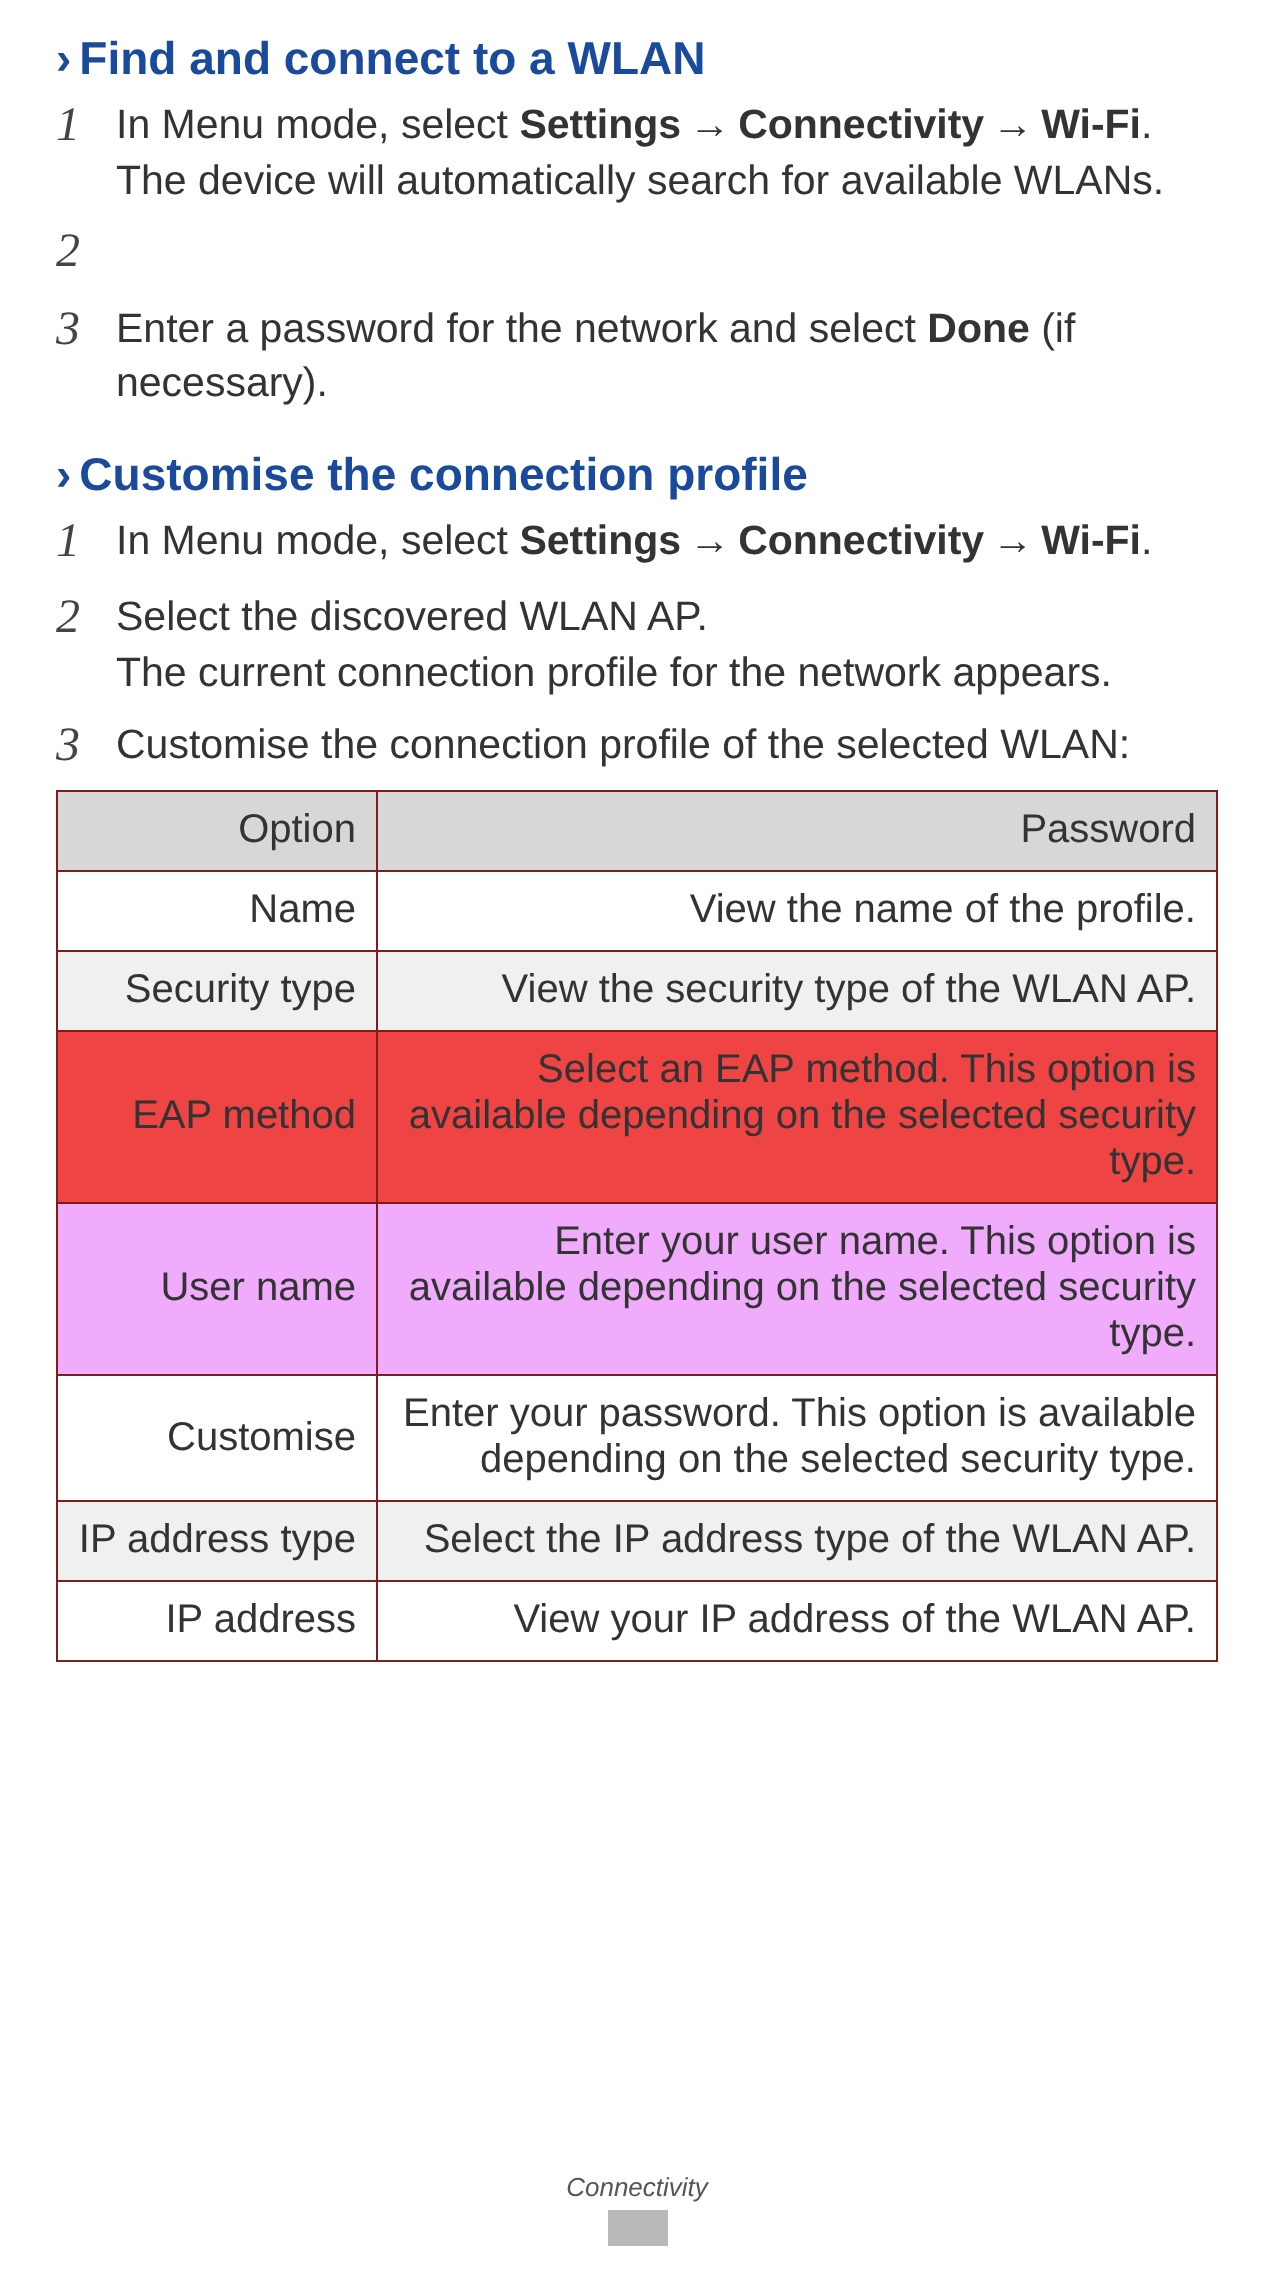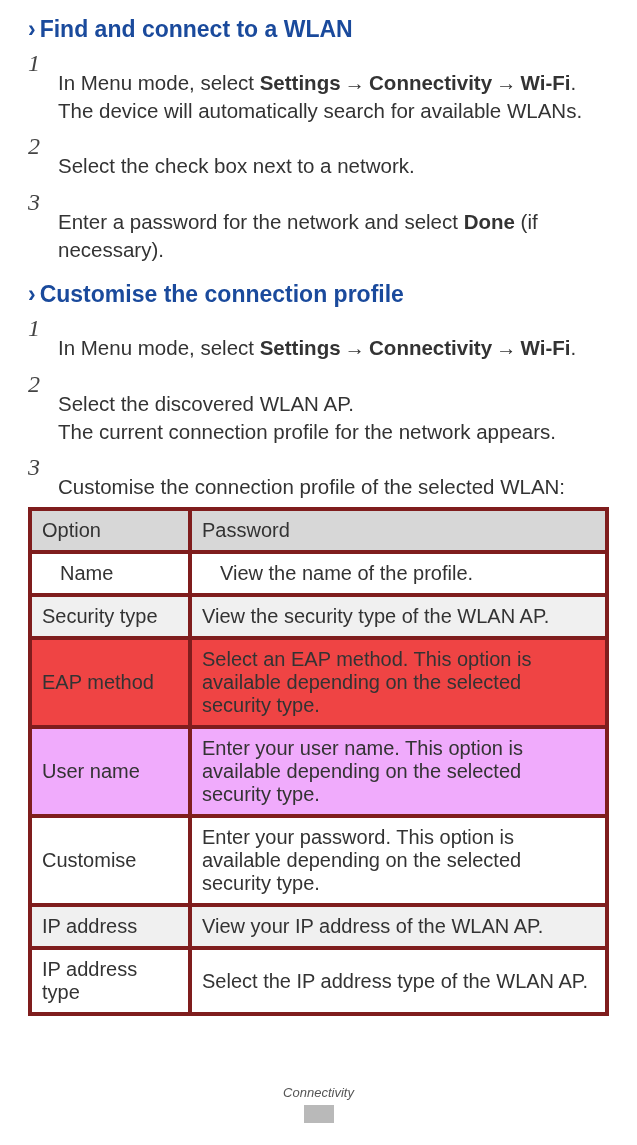--- a/index.html
+++ b/index.html
@@ -38,35 +38,34 @@
       min-width: 30px;
       text-align: left;
       padding-top: 0px;
       font-weight: normal;
     }
     .step-body {
       font-size: 20.5px;
       color: #333;
       flex: 1;
       padding-top: 2px;
-      margin-top: 20px;
     }
     .bold { font-weight: bold; }
     .arrow { margin: 0 4px; }
     .section2 { margin-top: 18px; }
     table {
       border-collapse: collapse;
       width: 100%;
       margin-top: 6px;
       font-size: 20px;
     }
     th, td {
-      border: 4px solid #7f1d1d;
+      border: 1px solid #7f1d1d;
       padding: 8px 10px;
-      text-align: left;
+      text-align: right;
       vertical-align: middle;
       color: #333;
     }
     thead th {
       background: #d7d7d7;
       font-weight: normal;
       color: #333;
     }
     tbody tr:nth-child(even) td {
       background: #f0f0f0;
@@ -113,21 +112,20 @@
 
 <div class="step">
   <div class="step-num">1</div>
   <div class="step-body">
     <span>In Menu mode, select </span><span class="bold">Settings</span><span class="arrow">→</span><span class="bold">Connectivity</span><span class="arrow">→</span><span class="bold">Wi-Fi</span><span>. The device will automatically search for available WLANs.</span>
   </div>
 </div>
 
 <div class="step">
   <div class="step-num">2</div>
-  <div class="step-body">Select the check box next to a network.</div>
 </div>
 
 <div class="step">
   <div class="step-num">3</div>
   <div class="step-body">
     <span>Enter a password for the network and select </span><span class="bold">Done</span><span> (if necessary).</span>
   </div>
 </div>
 
 <div class="section-heading section2">
@@ -176,26 +174,26 @@
     </tr>
     <tr>
       <td class="col-option">User name</td>
       <td>Enter your user name. This option is available depending on the selected security type.</td>
     </tr>
     <tr>
       <td class="col-option">Customise</td>
       <td>Enter your password. This option is available depending on the selected security type.</td>
     </tr>
     <tr>
+      <td class="col-option">IP address type</td>
+      <td>Select the IP address type of the WLAN AP.</td>
+    </tr>
+    <tr>
       <td class="col-option">IP address</td>
       <td>View your IP address of the WLAN AP.</td>
-    </tr>
-    <tr>
-      <td class="col-option">IP address type</td>
-      <td>Select the IP address type of the WLAN AP.</td>
     </tr>
   </tbody>
 </table>
 
 <div class="footer">
   <span class="footer-label">Connectivity</span>
   <span class="footer-bar"></span>
 </div>
 
 </body></html>

